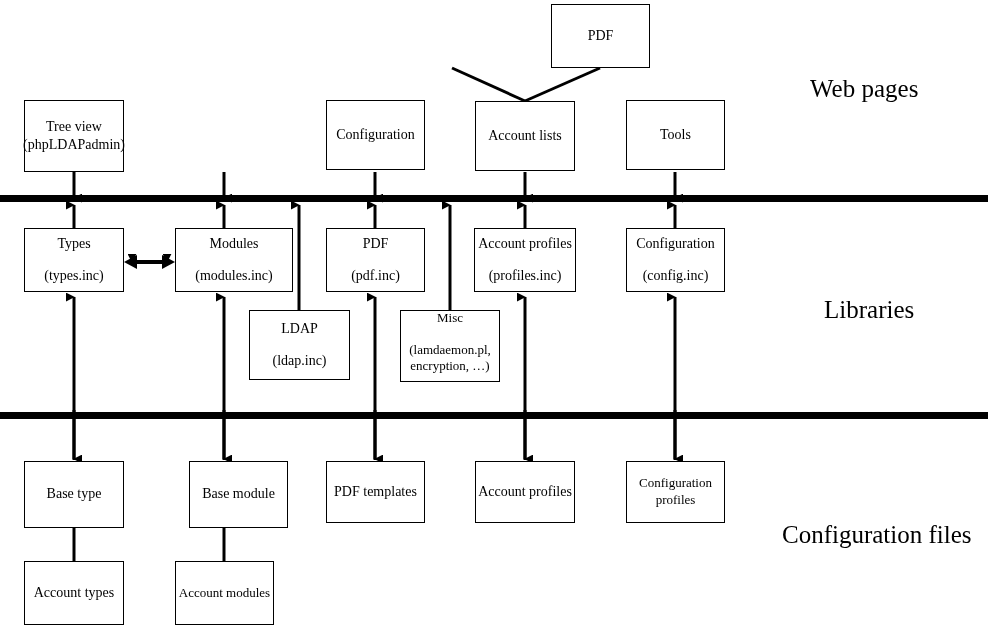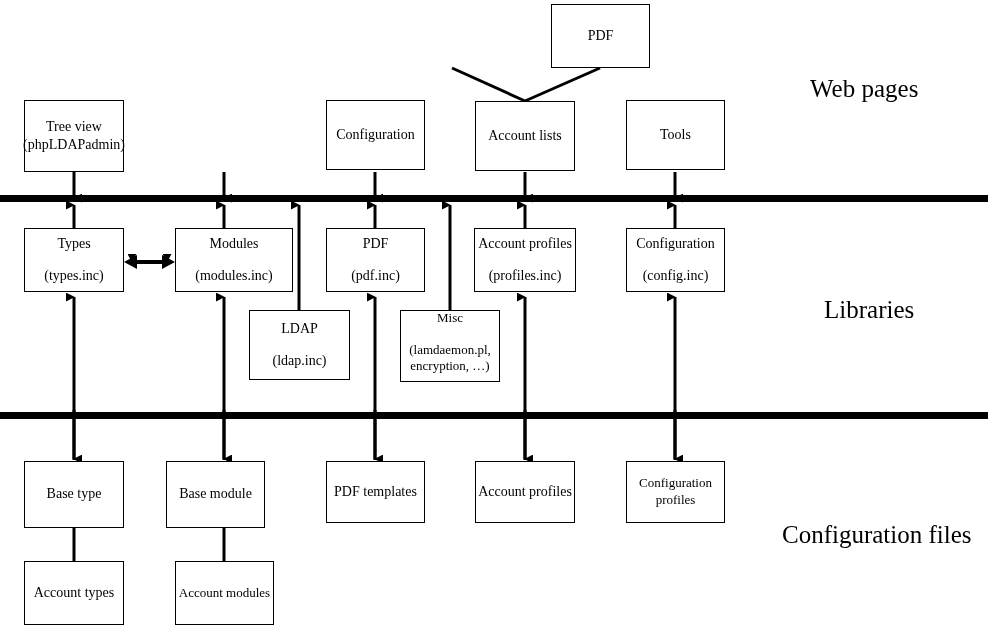--- a/index.html
+++ b/index.html
@@ -222,21 +222,21 @@
     <span class="line2">(ldap.inc)</span>
   </div>
   <div class="node misc stacked-top" style="left:400px; top:310px; width:100px; height:72px; font-size:13px;">
     <span class="line1">Misc</span>
     <span class="line2" style="white-space:normal; width:96px;">(lamdaemon.pl, encryption, …)</span>
   </div>
 
   <div class="node" style="left:24px; top:461px; width:100px; height:67px;">
     <span class="line1">Base type</span>
   </div>
-  <div class="node" style="left:166px; top:461px; width:99px; height:67px;">
+  <div class="node" style="left:189px; top:461px; width:99px; height:67px;">
     <span class="line1">Base module</span>
   </div>
   <div class="node" style="left:326px; top:461px; width:99px; height:62px;">
     <span class="line1">PDF templates</span>
   </div>
   <div class="node" style="left:475px; top:461px; width:100px; height:62px;">
     <span class="line1">Account profiles</span>
   </div>
   <div class="node two-line-tight" style="left:626px; top:461px; width:99px; height:62px; font-size:13px;">
     <span class="line1">Configuration</span>

